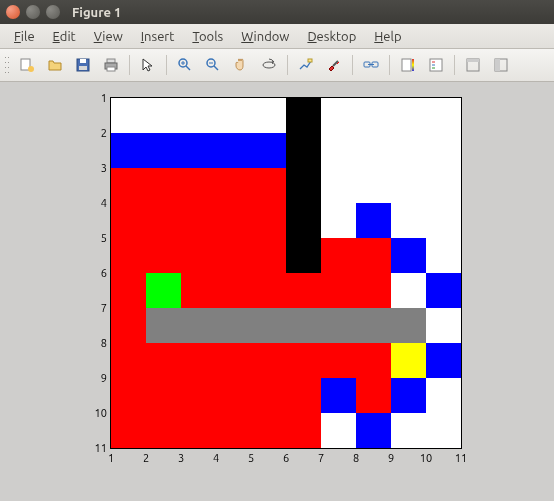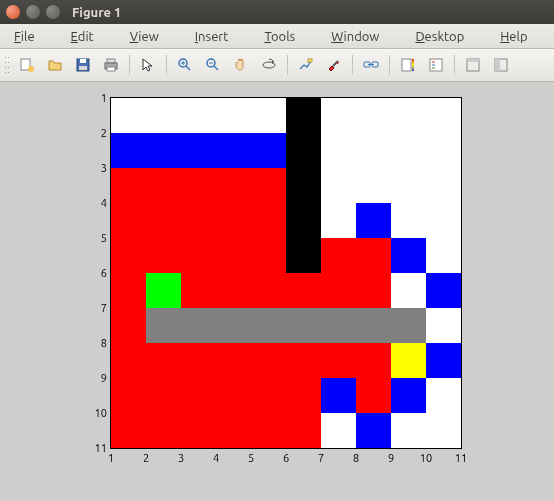--- a/index.html
+++ b/index.html
@@ -43,21 +43,21 @@
     margin-left: 6px;
     font-size: 13px;
   }
   
   .menubar {
     height: 24px;
     background: linear-gradient(to bottom, #edebe7 0%, #e1dfdb 100%);
     display: flex;
     align-items: center;
     padding: 0 6px;
-    gap: 20px;
+    gap: 2px;
     border-bottom: 1px solid #bdbab4;
   }
   .menuitem {
     padding: 2px 8px;
     color: #3d3c38;
     cursor: default;
   }
   .menuitem .ul { text-decoration: underline; }
   
   .toolbar {

